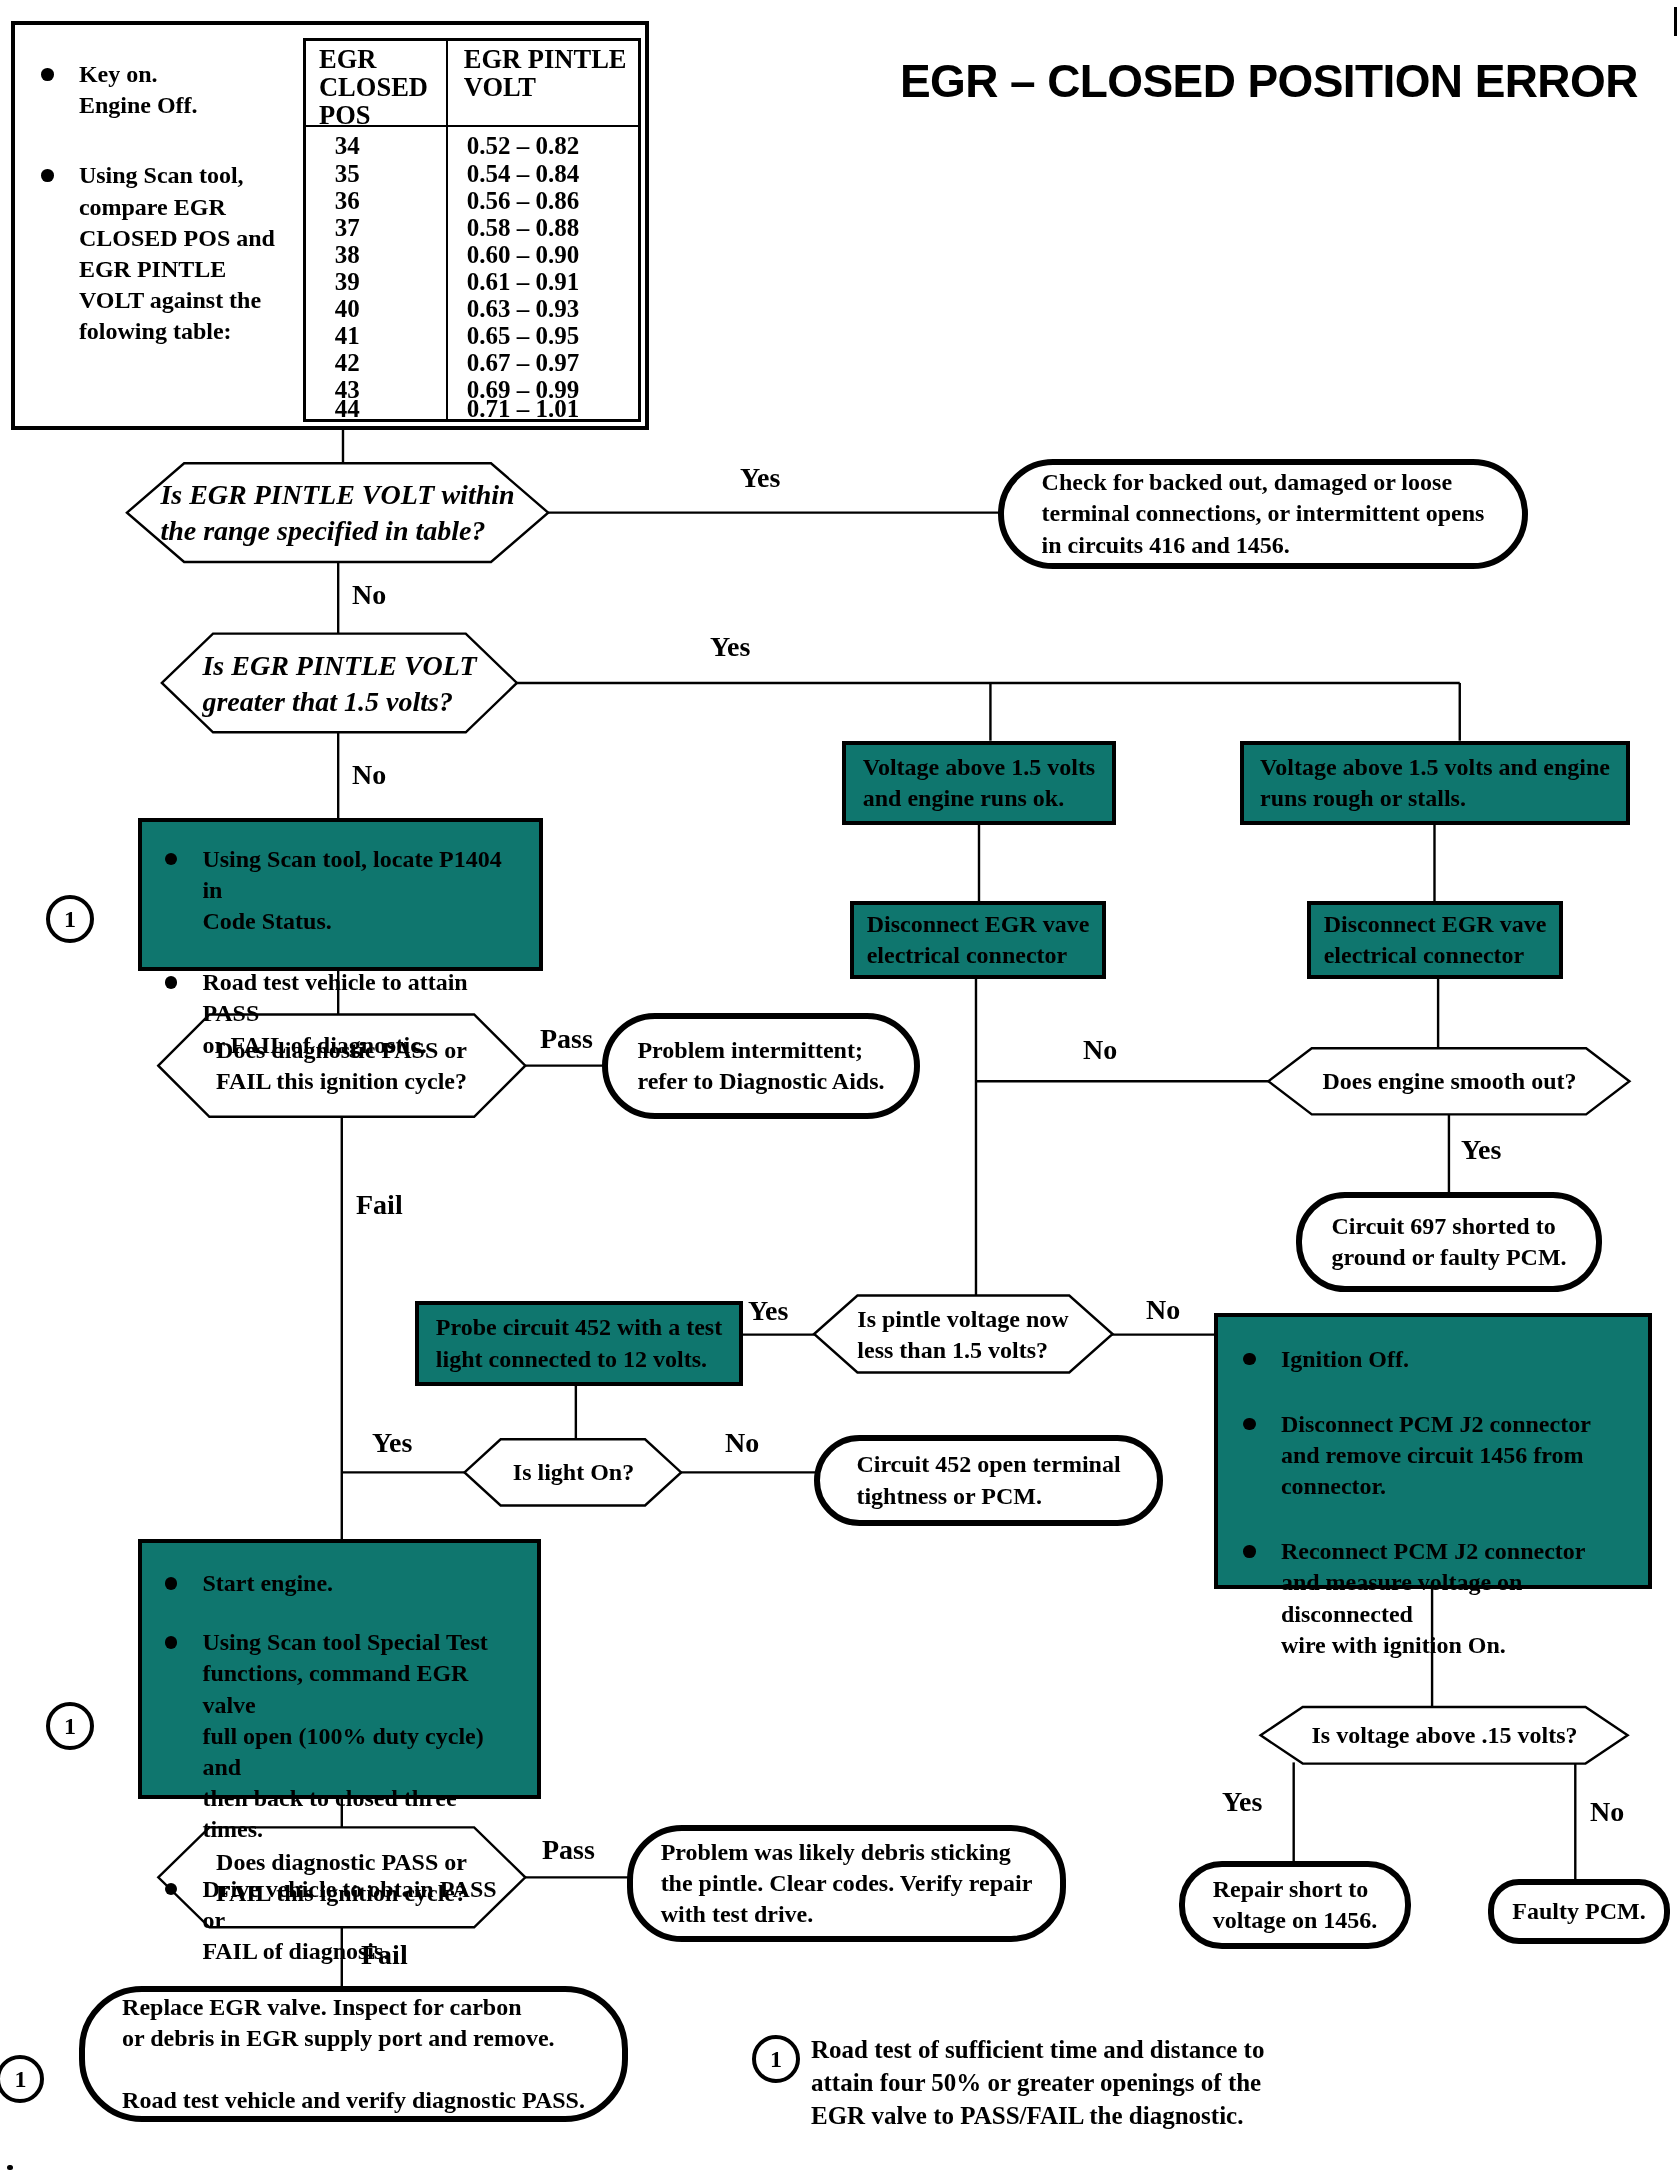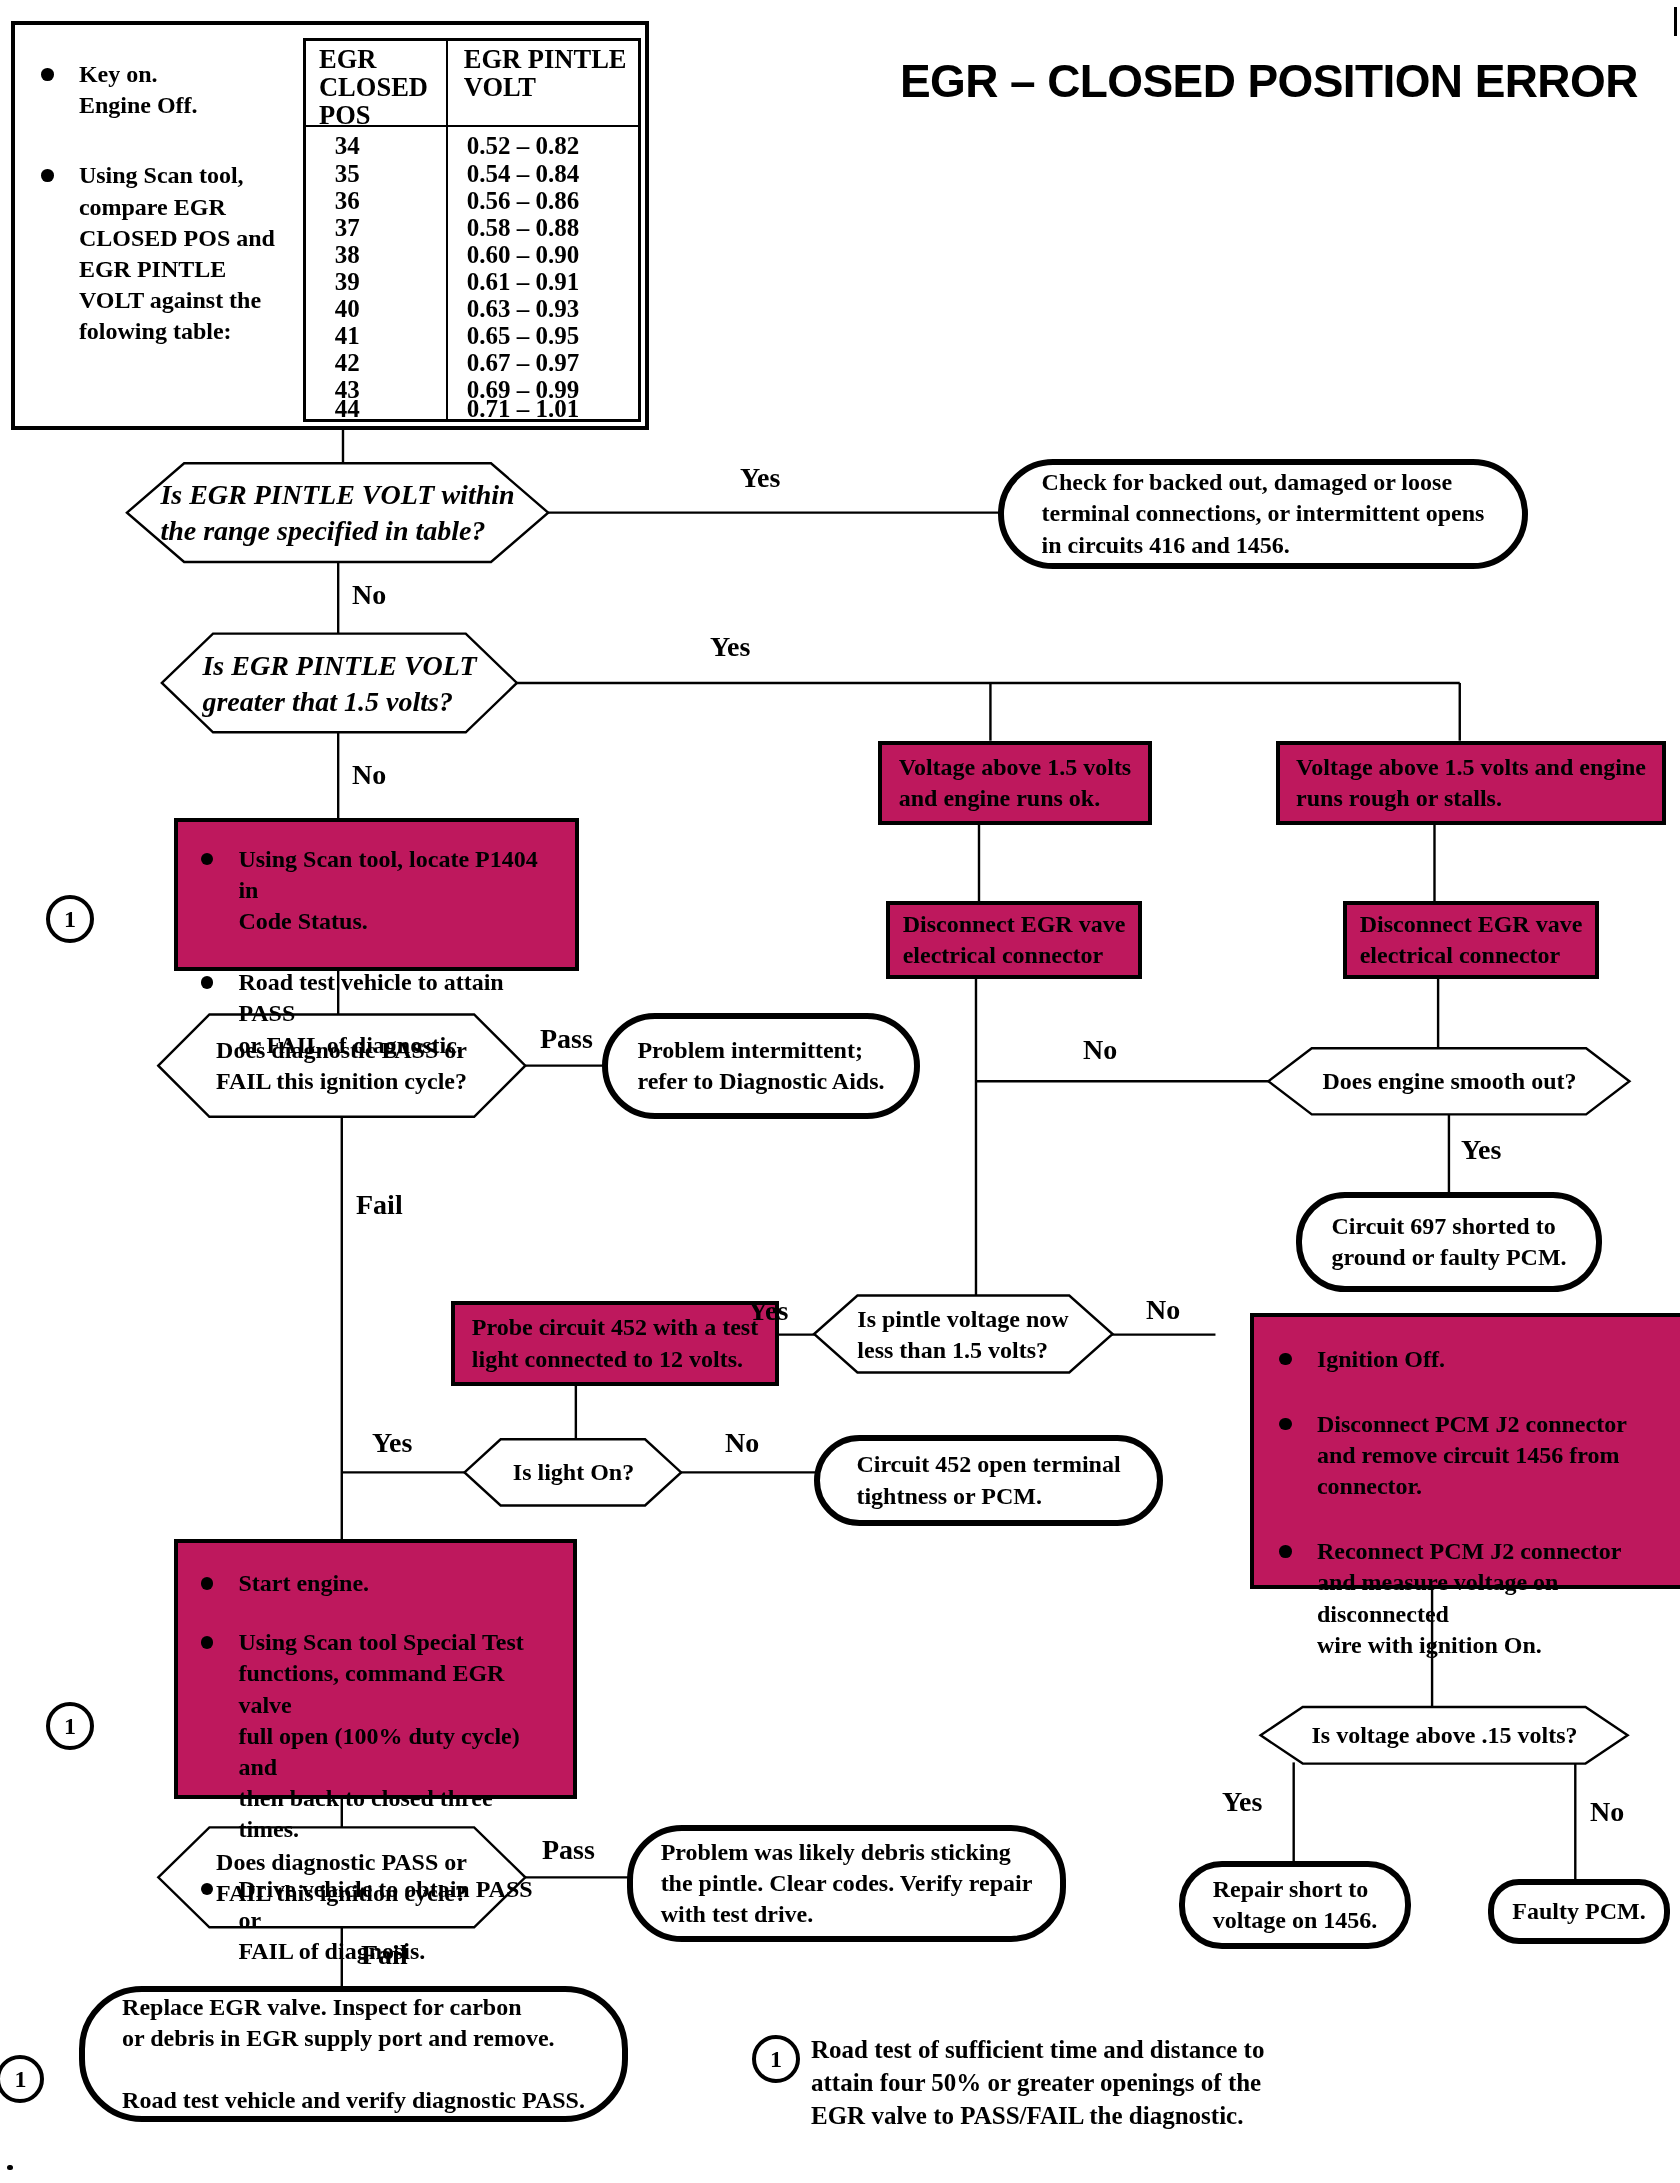--- a/index.html
+++ b/index.html
@@ -1,19 +1,19 @@
 <!DOCTYPE html>
 <html style="font-size:9.6px"><head>
 <meta charset="utf-8">
 <style>
   html,body{margin:0;padding:0;background:#ffffff;}
   #canvas{position:relative;width:1680px;height:2183px;background:#ffffff;overflow:hidden;
           font-family:"Liberation Serif", serif;font-weight:bold;color:#000;}
   #flow-svg{position:absolute;left:0;top:0;}
-  .box{position:absolute;border:4.8px solid #000;background:#be185d;box-sizing:border-box;margin-left:36px;}
+  .box{position:absolute;border:4.8px solid #000;background:#0f766e;box-sizing:border-box;}
   .term{position:absolute;border:6.6px solid #000;background:#fff;box-sizing:border-box;}
   .cell{display:flex;align-items:center;justify-content:center;}
   .txt{white-space:pre-line;font-size:24px;line-height:1.3;text-align:left;}
   .hextext{position:absolute;display:flex;align-items:center;justify-content:center;
            white-space:pre-line;font-size:24px;line-height:1.28;text-align:left;}
   .hextext.big{font-size:28px;font-style:italic;}
   .lbl{position:absolute;font-size:28px;}
   .circ{position:absolute;width:40px;height:40px;border:4.2px solid #000;border-radius:50%;
         background:#fff;display:flex;align-items:center;justify-content:center;font-size:24px;}
   .bullets{position:absolute;display:flex;flex-direction:column;}

